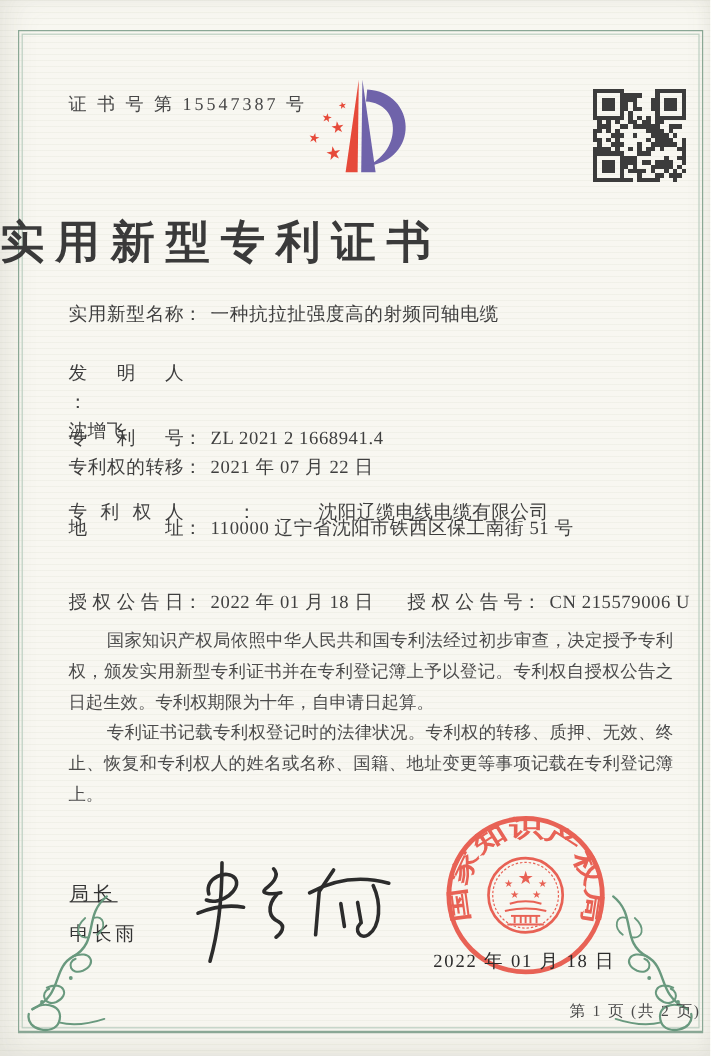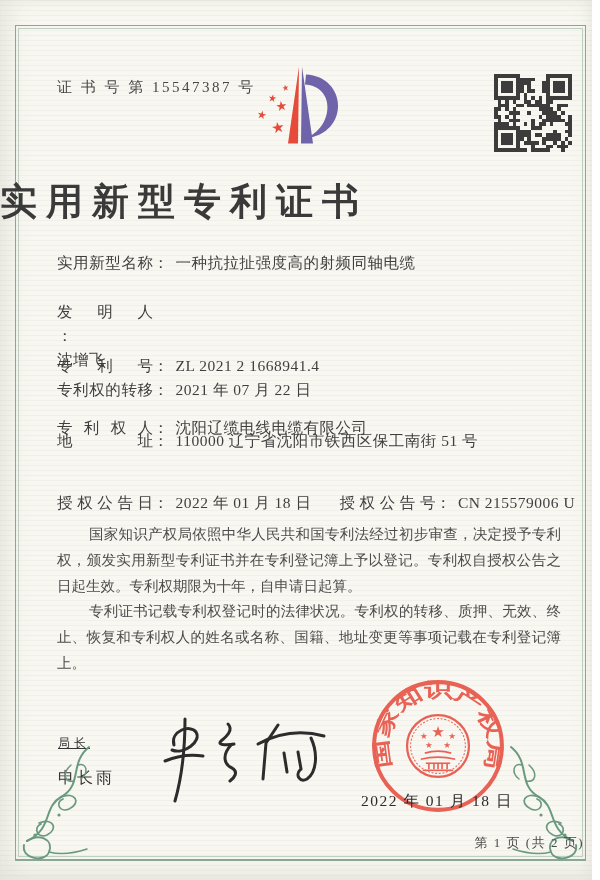--- a/index.html
+++ b/index.html
@@ -29,28 +29,28 @@
     font-size:37px;color:#3a3a3a;letter-spacing:9px;font-weight:600;
   }
   .field-row{
     position:absolute;left:57px;right:34px;display:flex;align-items:flex-start;
     font-size:15.5px;color:#3f3f3f;line-height:24px;white-space:nowrap;
   }
   .f-label{display:inline-block;width:96px;text-align:justify;text-align-last:justify;flex:none;}
   .f-colon{flex:none;margin-right:7px;}
   .f-value{letter-spacing:0.5px;}
   .row-1{top:251px;align-items:flex-end;} .row-2{top:300px;flex-direction:column;} .row-3{top:354px;} .row-4{top:378px;}
-  .row-5{top:416px;} .row-6{top:429px;} .row-7{top:491px;}
+  .row-5{top:416px;gap:45px;} .row-6{top:429px;} .row-7{top:491px;}
   .pair-b{display:flex;margin-left:28px;}
   .paragraphs{
     position:absolute;left:57px;top:522px;width:504px;
     font-size:14.5px;line-height:25.8px;color:#4c4c4c;text-align:justify;
   }
   .paragraphs p{margin:0;text-indent:2.2em;}
-  .director-title{position:absolute;left:58px;top:735px;font-size:12px;color:#333;letter-spacing:4px;text-decoration:underline;}
+  .director-title{position:absolute;left:58px;top:735px;font-size:16px;color:#333;letter-spacing:4px;text-decoration:underline;}
   .director-name{position:absolute;left:58px;top:768px;font-size:16px;color:#333;letter-spacing:3px;}
   .signature{position:absolute;left:160px;top:714px;width:170px;height:92px;}
   .seal{position:absolute;left:367px;top:675px;width:142px;height:142px;opacity:.93;}
   .seal-date{
     position:absolute;left:361px;top:791px;font-size:15.5px;color:#2b2b2b;letter-spacing:1.5px;white-space:nowrap;
   }
   .footer{
     position:absolute;left:15px;top:834px;width:569px;text-align:right;
     font-size:13px;color:#4a4a4a;letter-spacing:1.5px;
   }

